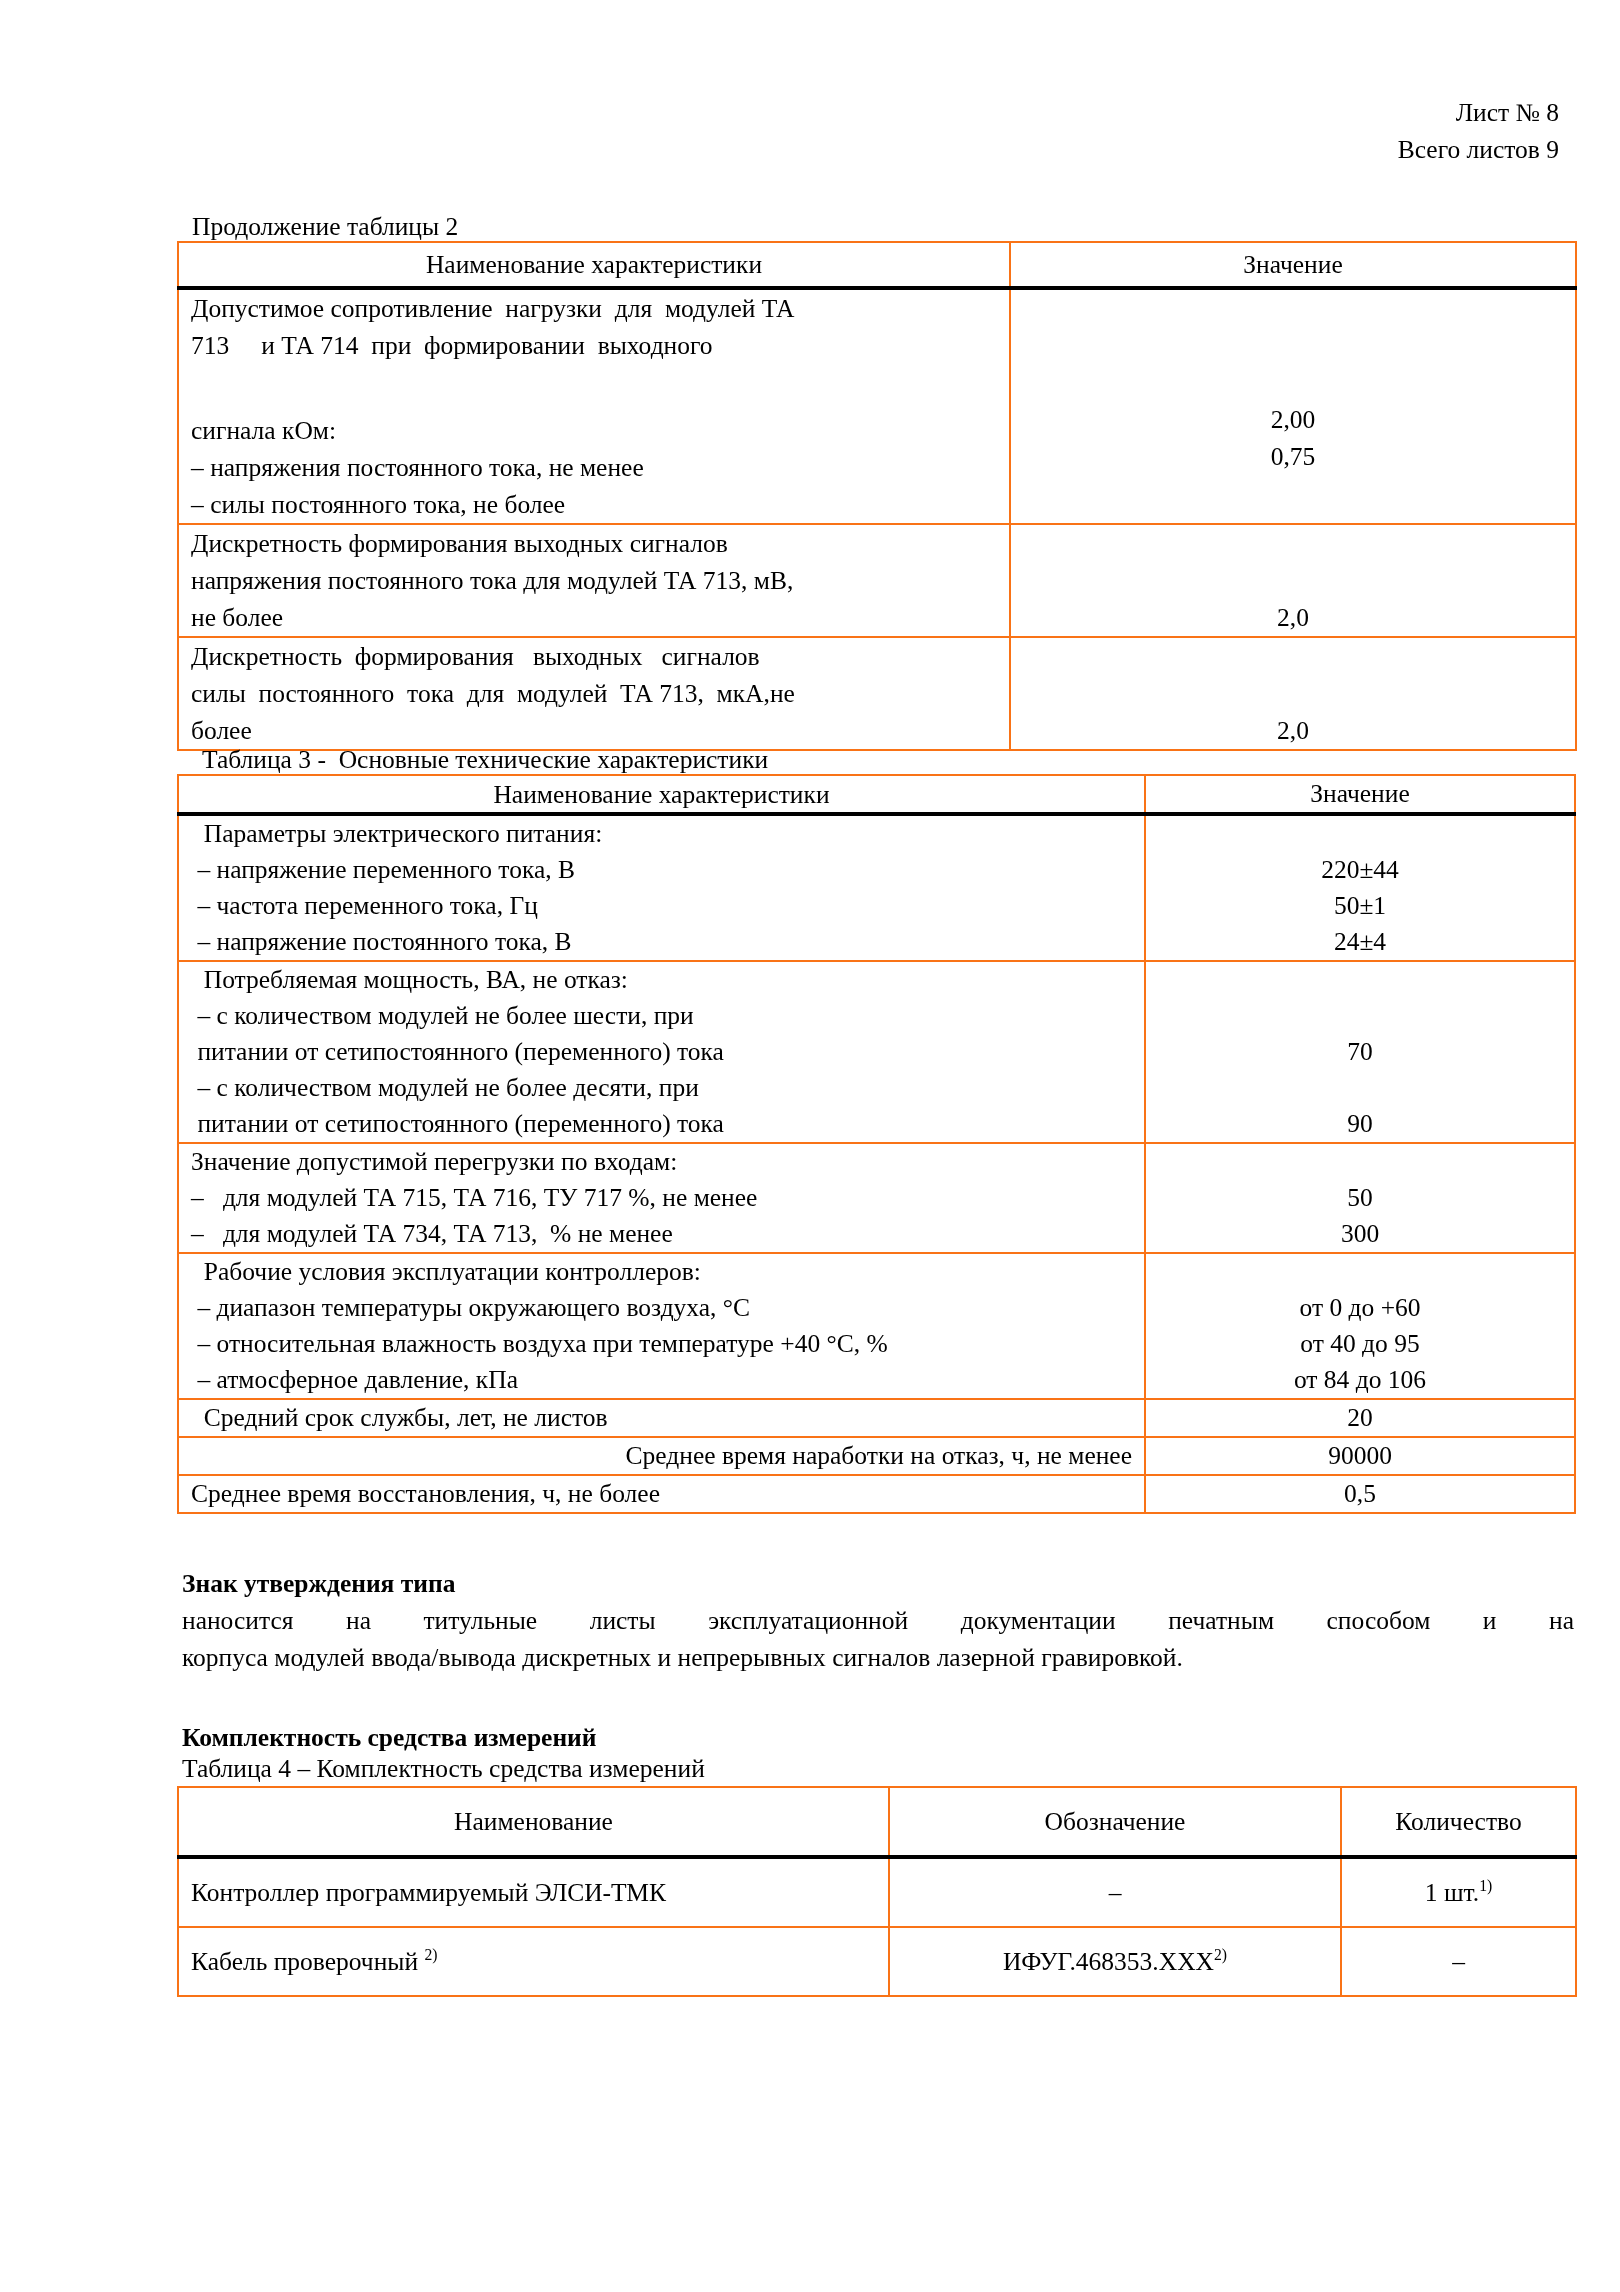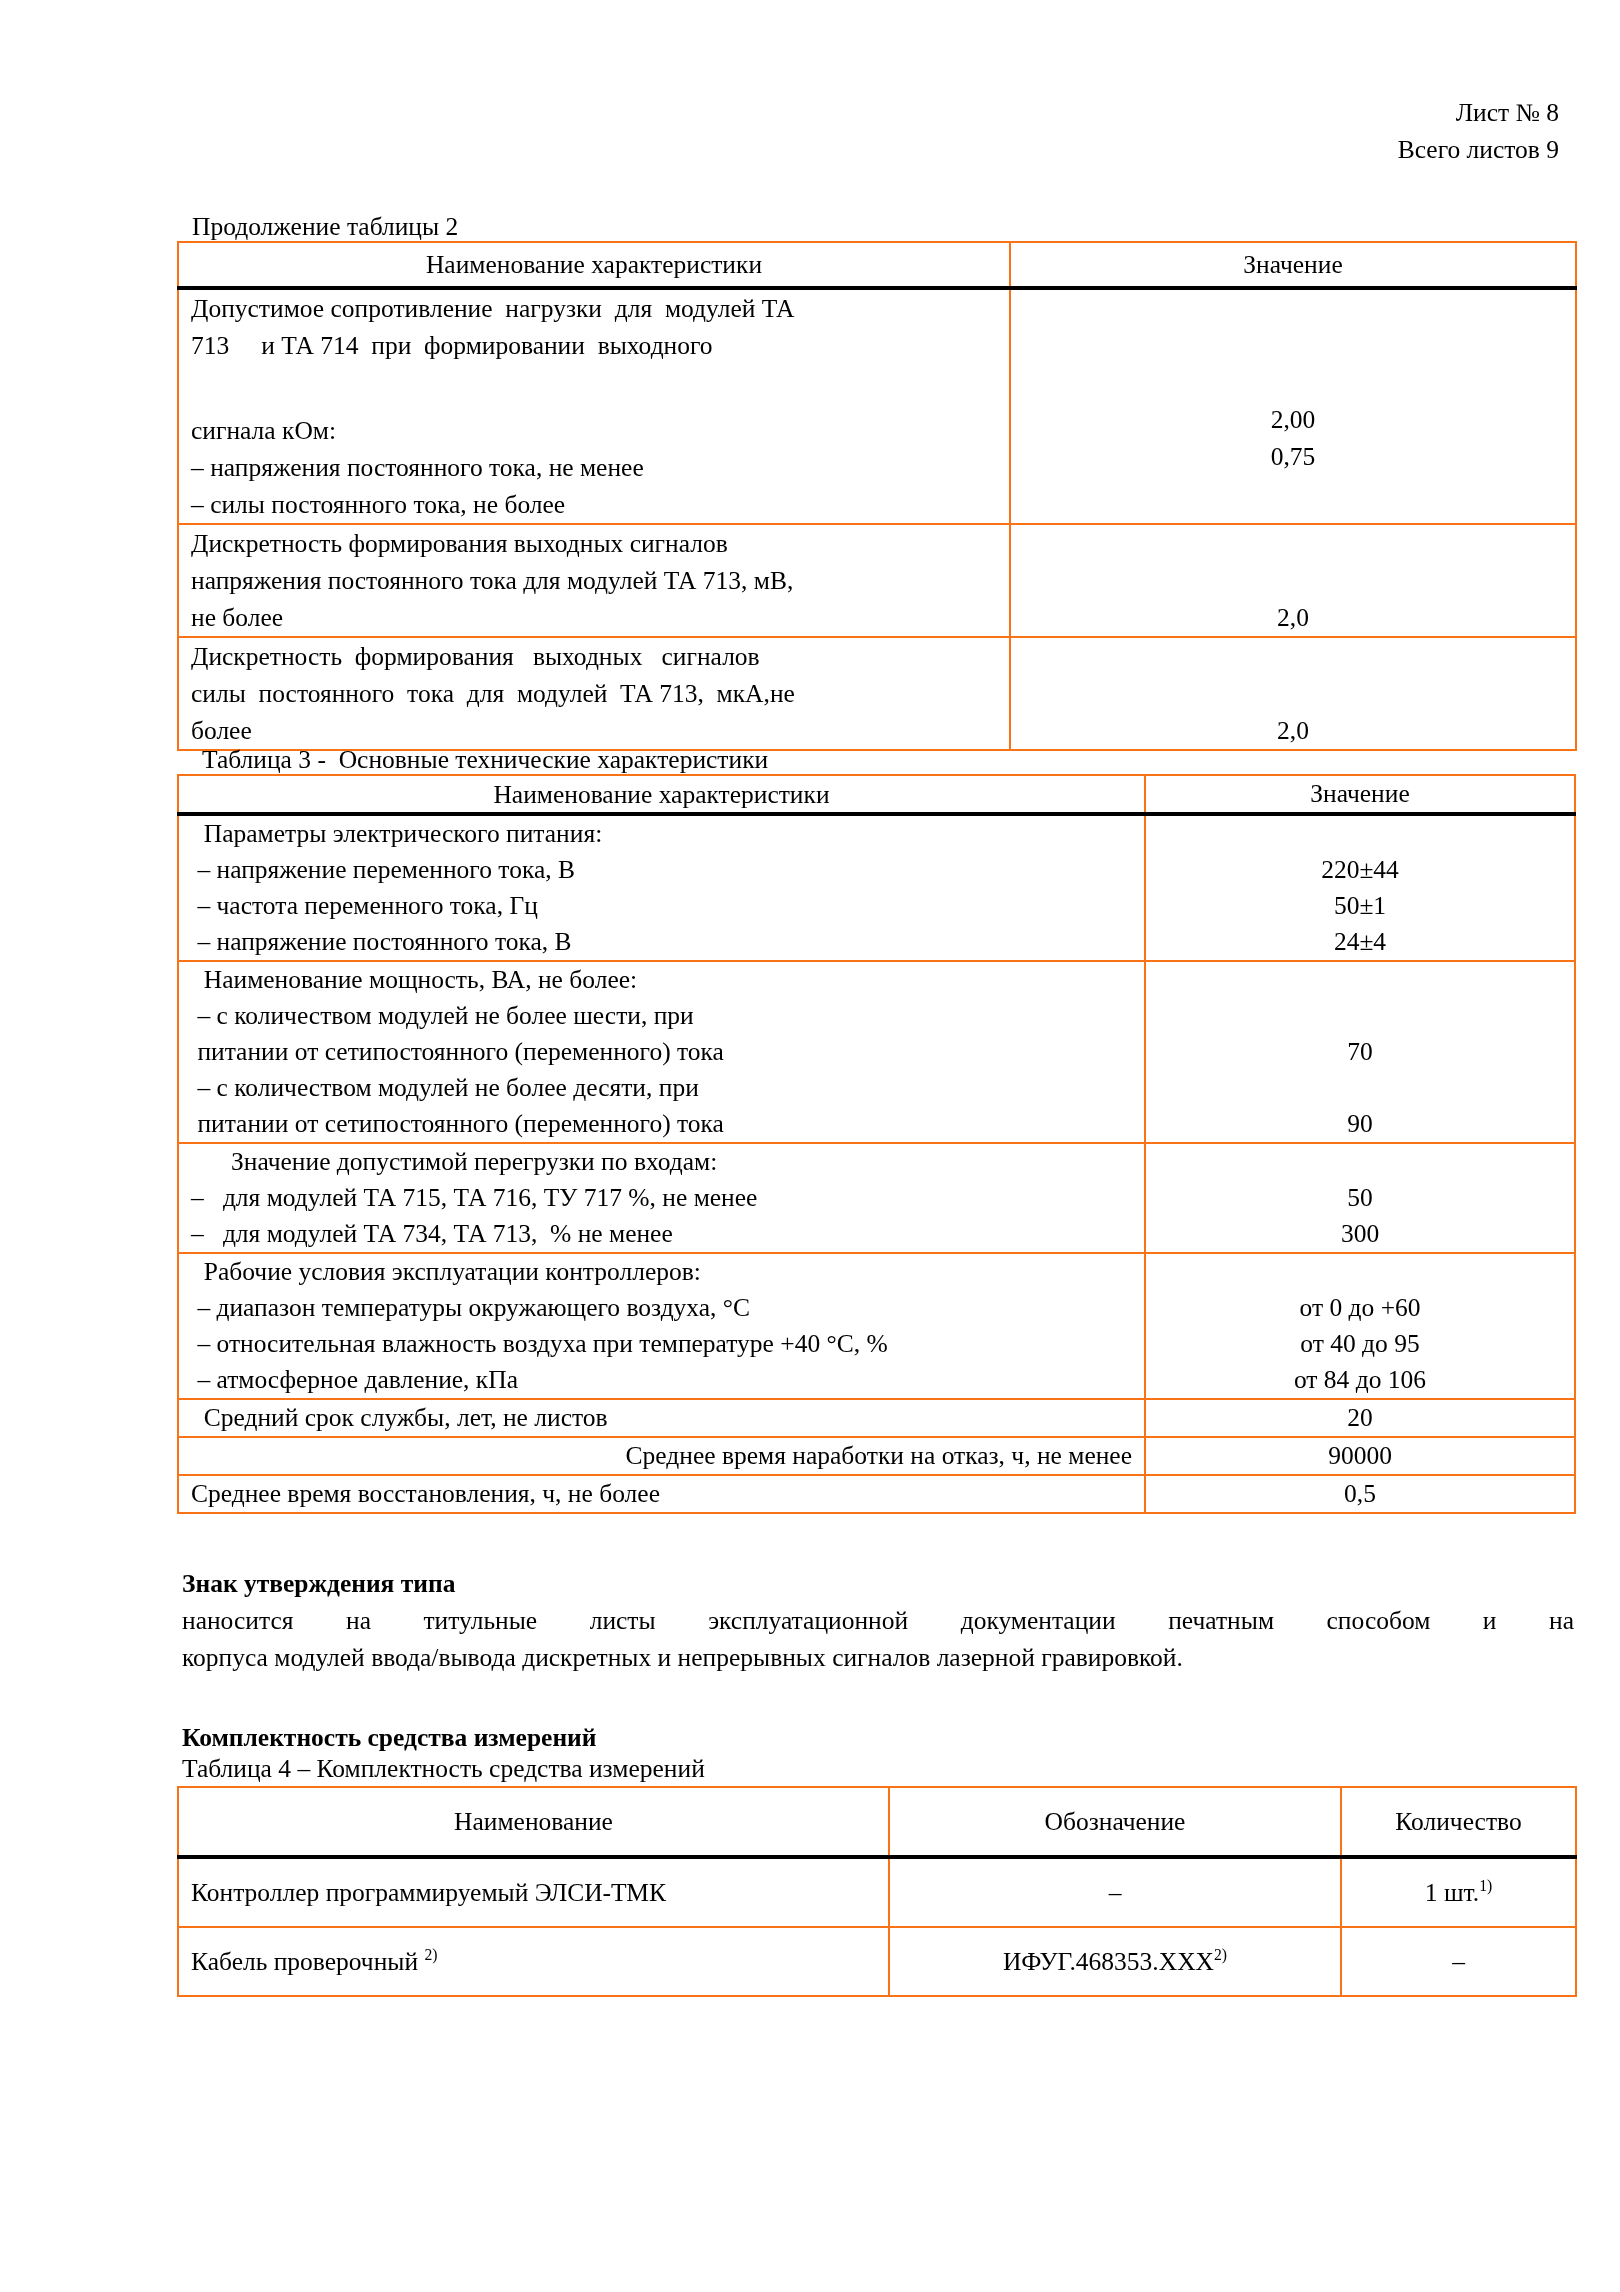--- a/index.html
+++ b/index.html
@@ -112,37 +112,37 @@
         </td>
         <td class="val">
           <span class="cl" style="height: 36px; line-height: 36px;"></span>
           <span class="cl" style="height: 36px; line-height: 36px;">220±44</span>
           <span class="cl" style="height: 36px; line-height: 36px;">50±1</span>
           <span class="cl" style="height: 36px; line-height: 36px;">24±4</span>
         </td>
       </tr>
       <tr>
         <td>
-          <span class="cl" style="height: 36px; line-height: 36px;">  Наименование мощность, ВА, не более:</span>
+          <span class="cl" style="height: 36px; line-height: 36px;">  Потребляемая мощность, ВА, не отказ:</span>
           <span class="cl" style="height: 36px; line-height: 36px;"> – с количеством модулей не более шести, при</span>
           <span class="cl" style="height: 36px; line-height: 36px;"> питании от сетипостоянного (переменного) тока</span>
           <span class="cl" style="height: 36px; line-height: 36px;"> – с количеством модулей не более десяти, при</span>
           <span class="cl" style="height: 36px; line-height: 36px;"> питании от сетипостоянного (переменного) тока</span>
         </td>
         <td class="val">
           <span class="cl" style="height: 36px; line-height: 36px;"></span>
           <span class="cl" style="height: 36px; line-height: 36px;"></span>
           <span class="cl" style="height: 36px; line-height: 36px;">70</span>
           <span class="cl" style="height: 36px; line-height: 36px;"></span>
           <span class="cl" style="height: 36px; line-height: 36px;">90</span>
         </td>
       </tr>
       <tr>
         <td>
-          <span class="cl" style="height: 36px; line-height: 36px; margin-left: 40px;">Значение допустимой перегрузки по входам:</span>
+          <span class="cl" style="height: 36px; line-height: 36px;">Значение допустимой перегрузки по входам:</span>
           <span class="cl" style="height: 36px; line-height: 36px;">–   для модулей ТА 715, ТА 716, ТУ 717 %, не менее</span>
           <span class="cl" style="height: 36px; line-height: 36px;">–   для модулей ТА 734, ТА 713,  % не менее</span>
         </td>
         <td class="val">
           <span class="cl" style="height: 36px; line-height: 36px;"></span>
           <span class="cl" style="height: 36px; line-height: 36px;">50</span>
           <span class="cl" style="height: 36px; line-height: 36px;">300</span>
         </td>
       </tr>
       <tr>

